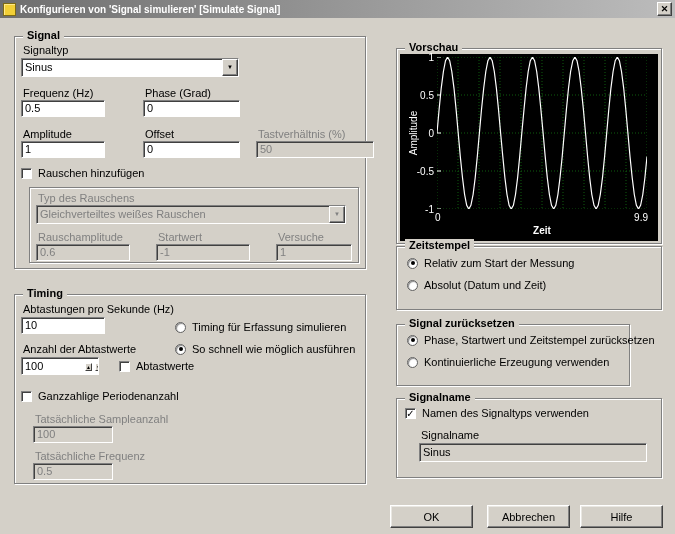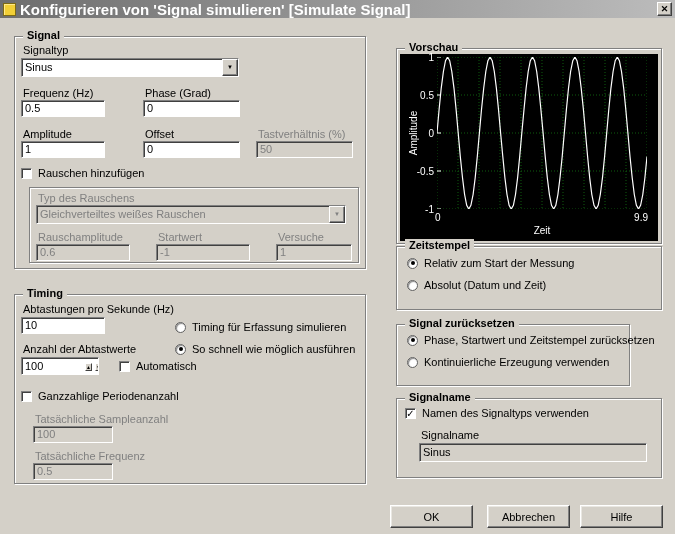--- a/index.html
+++ b/index.html
@@ -6,21 +6,21 @@
   html,body { width:675px; height:534px; }
   body { font-family:"Liberation Sans", sans-serif; font-size:11px; color:#000; background:#3a3a3a; }
   #dialog { position:relative; width:675px; height:534px; background:#d4d0c8; overflow:hidden; }
 
   
   #titlebar { position:absolute; left:0; top:0; width:675px; height:18px;
     background:linear-gradient(90deg,#6e6e6e,#9a9a9a 55%,#bcbcbc);
     display:flex; align-items:center; padding:0 3px; }
   #app-icon { width:13px; height:13px; margin-right:4px; background:#f2cf36;
     border:1px solid #7d6a14; box-shadow:inset 1px 1px 0 #ffe989; }
-  #title-text { color:#ffffff; font-weight:bold; font-size:15px; flex:1;
+  #title-text { color:#ffffff; font-weight:bold; font-size:10px; flex:1;
     white-space:nowrap; overflow:hidden; }
   #close-btn { width:15px; height:14px; background:#d4d0c8; border:1px solid;
     border-color:#ffffff #404040 #404040 #ffffff; box-shadow:inset -1px -1px 0 #808080;
     font-size:9px; line-height:12px; text-align:center; font-weight:bold; cursor:default; }
 
   
   .group { position:absolute; border:1px solid #808080;
     box-shadow:1px 1px 0 #ffffff, inset 1px 1px 0 #ffffff; }
   .group-label { position:absolute; top:-8px; left:8px; background:#d4d0c8;
     padding:0 4px; font-weight:bold; white-space:nowrap; }
@@ -69,21 +69,21 @@
 
   
   #chart-panel { position:absolute; left:3px; top:5px; width:258px; height:187px;
     background:#000000; }
   .ytick { position:absolute; left:0; width:34px; text-align:right; color:#ffffff;
     font-size:10px; }
   .xtick { position:absolute; color:#ffffff; font-size:10px; }
   .chart-ylabel { position:absolute; left:-46px; top:73px; width:120px; height:12px;
     text-align:center; color:#ffffff; font-size:10px; transform:rotate(-90deg); }
   .chart-xlabel { position:absolute; left:37px; top:171px; width:210px; text-align:center;
-    color:#ffffff; font-size:10px; }
+    color:#ffffff; font-size:10px;font-weight:bold; }
 </style>
 </head>
 <body>
 
 <div id="dialog">
 
   <div id="titlebar">
     <span id="app-icon"></span>
     <span id="title-text">Konfigurieren von 'Signal simulieren' [Simulate Signal]</span>
     <span id="close-btn">✕</span>
@@ -104,21 +104,21 @@
     <span class="label" style="left:130px;top:50px;">Phase (Grad)</span>
     <div class="field" style="left:128px;top:63px;width:97px;">0</div>
 
     <span class="label" style="left:8px;top:91px;">Amplitude</span>
     <div class="field" style="left:6px;top:104px;width:84px;">1</div>
 
     <span class="label" style="left:130px;top:91px;">Offset</span>
     <div class="field" style="left:128px;top:104px;width:97px;">0</div>
 
     <span class="label gray" style="left:243px;top:91px;">Tastverhältnis (%)</span>
-    <div class="field disabled" style="left:241px;top:104px;width:97px;">50</div>
+    <div class="field disabled" style="left:241px;top:104px;width:118px;">50</div>
 
     <div class="check-row" style="left:6px;top:130px;">
       <span class="checkbox"></span>
       <span>Rauschen hinzufügen</span>
     </div>
 
     <div class="group" style="left:14px;top:150px;width:330px;height:76px;">
       <span class="label gray" style="left:8px;top:4px;">Typ des Rauschens</span>
       <div class="field dropdown disabled" style="left:6px;top:17px;width:310px;">
         <span>Gleichverteiltes weißes Rauschen</span>
@@ -155,21 +155,21 @@
     <div class="field spinner" style="left:6px;top:62px;width:78px;">
       <span>100</span>
       <span class="spin-col">
         <span class="spin-btn">▲</span>
         <span class="spin-btn">▼</span>
       </span>
     </div>
 
     <div class="check-row" style="left:104px;top:65px;">
       <span class="checkbox"></span>
-      <span>Automatisch</span>
+      <span>Abtastwerte</span>
     </div>
 
     <div class="check-row" style="left:6px;top:95px;">
       <span class="checkbox"></span>
       <span>Ganzzahlige Periodenanzahl</span>
     </div>
 
     <span class="label gray" style="left:20px;top:118px;">Tatsächliche Sampleanzahl</span>
     <div class="field disabled" style="left:18px;top:131px;width:80px;">100</div>
 

